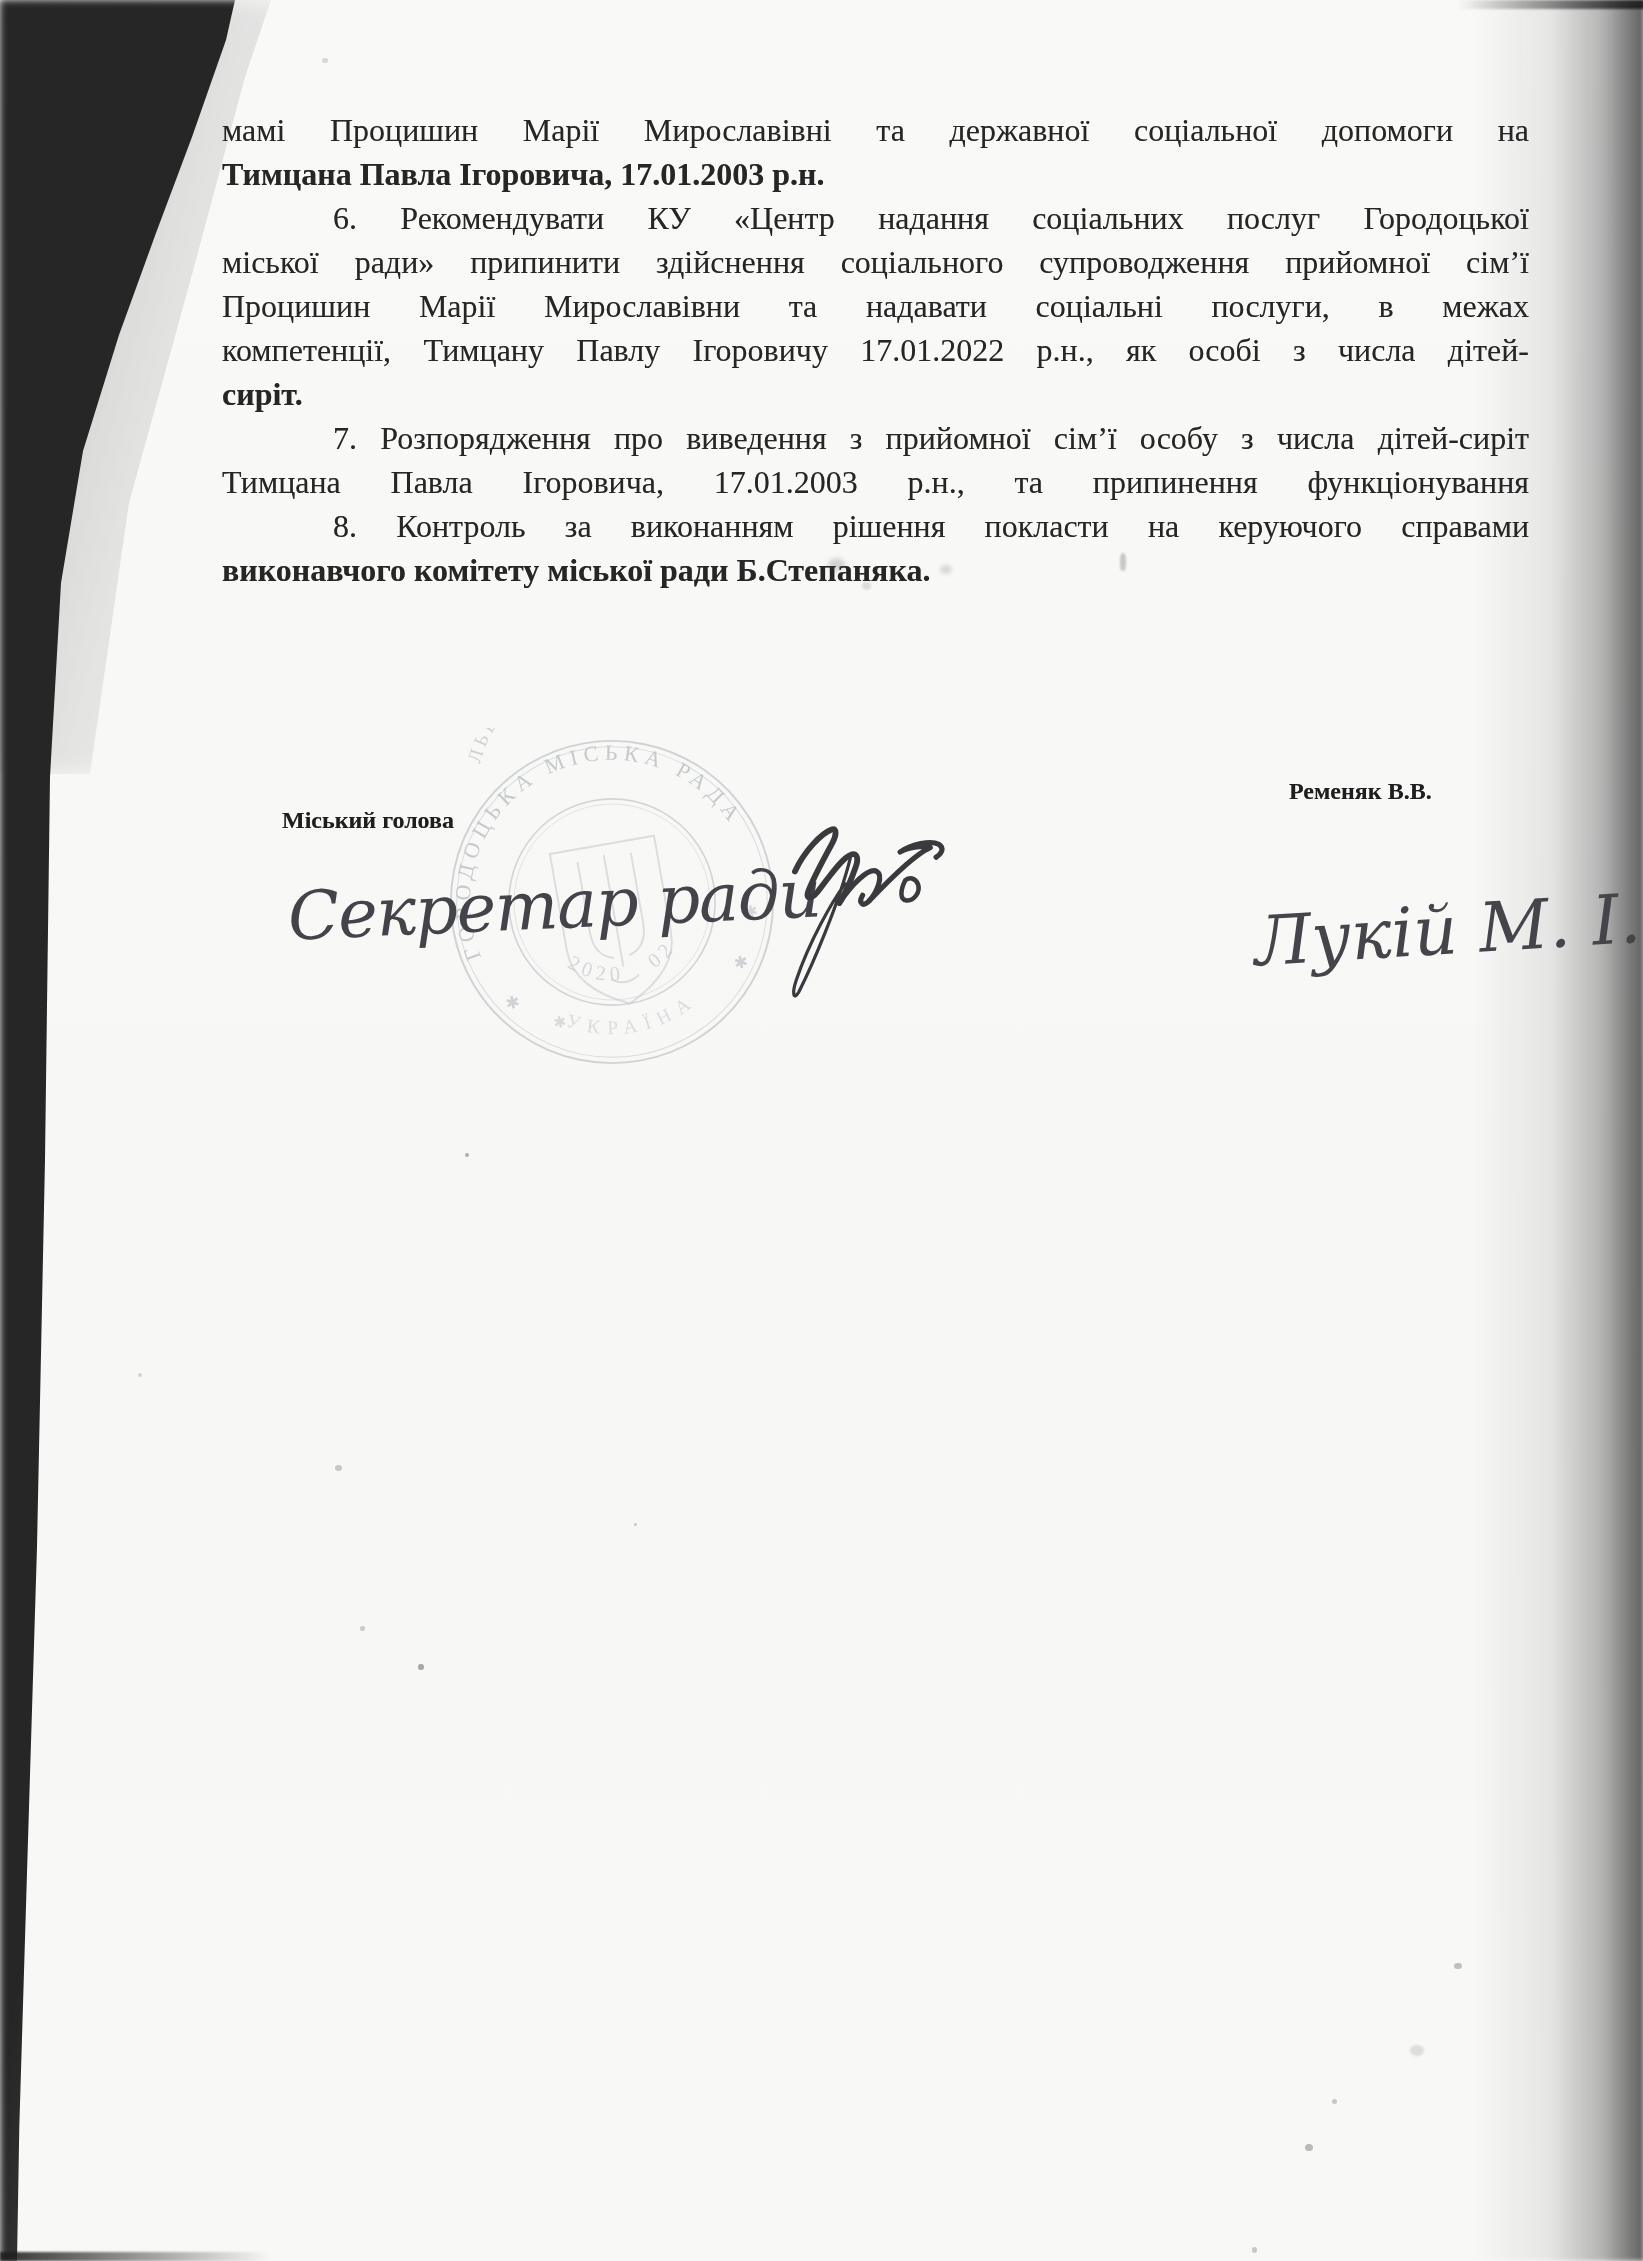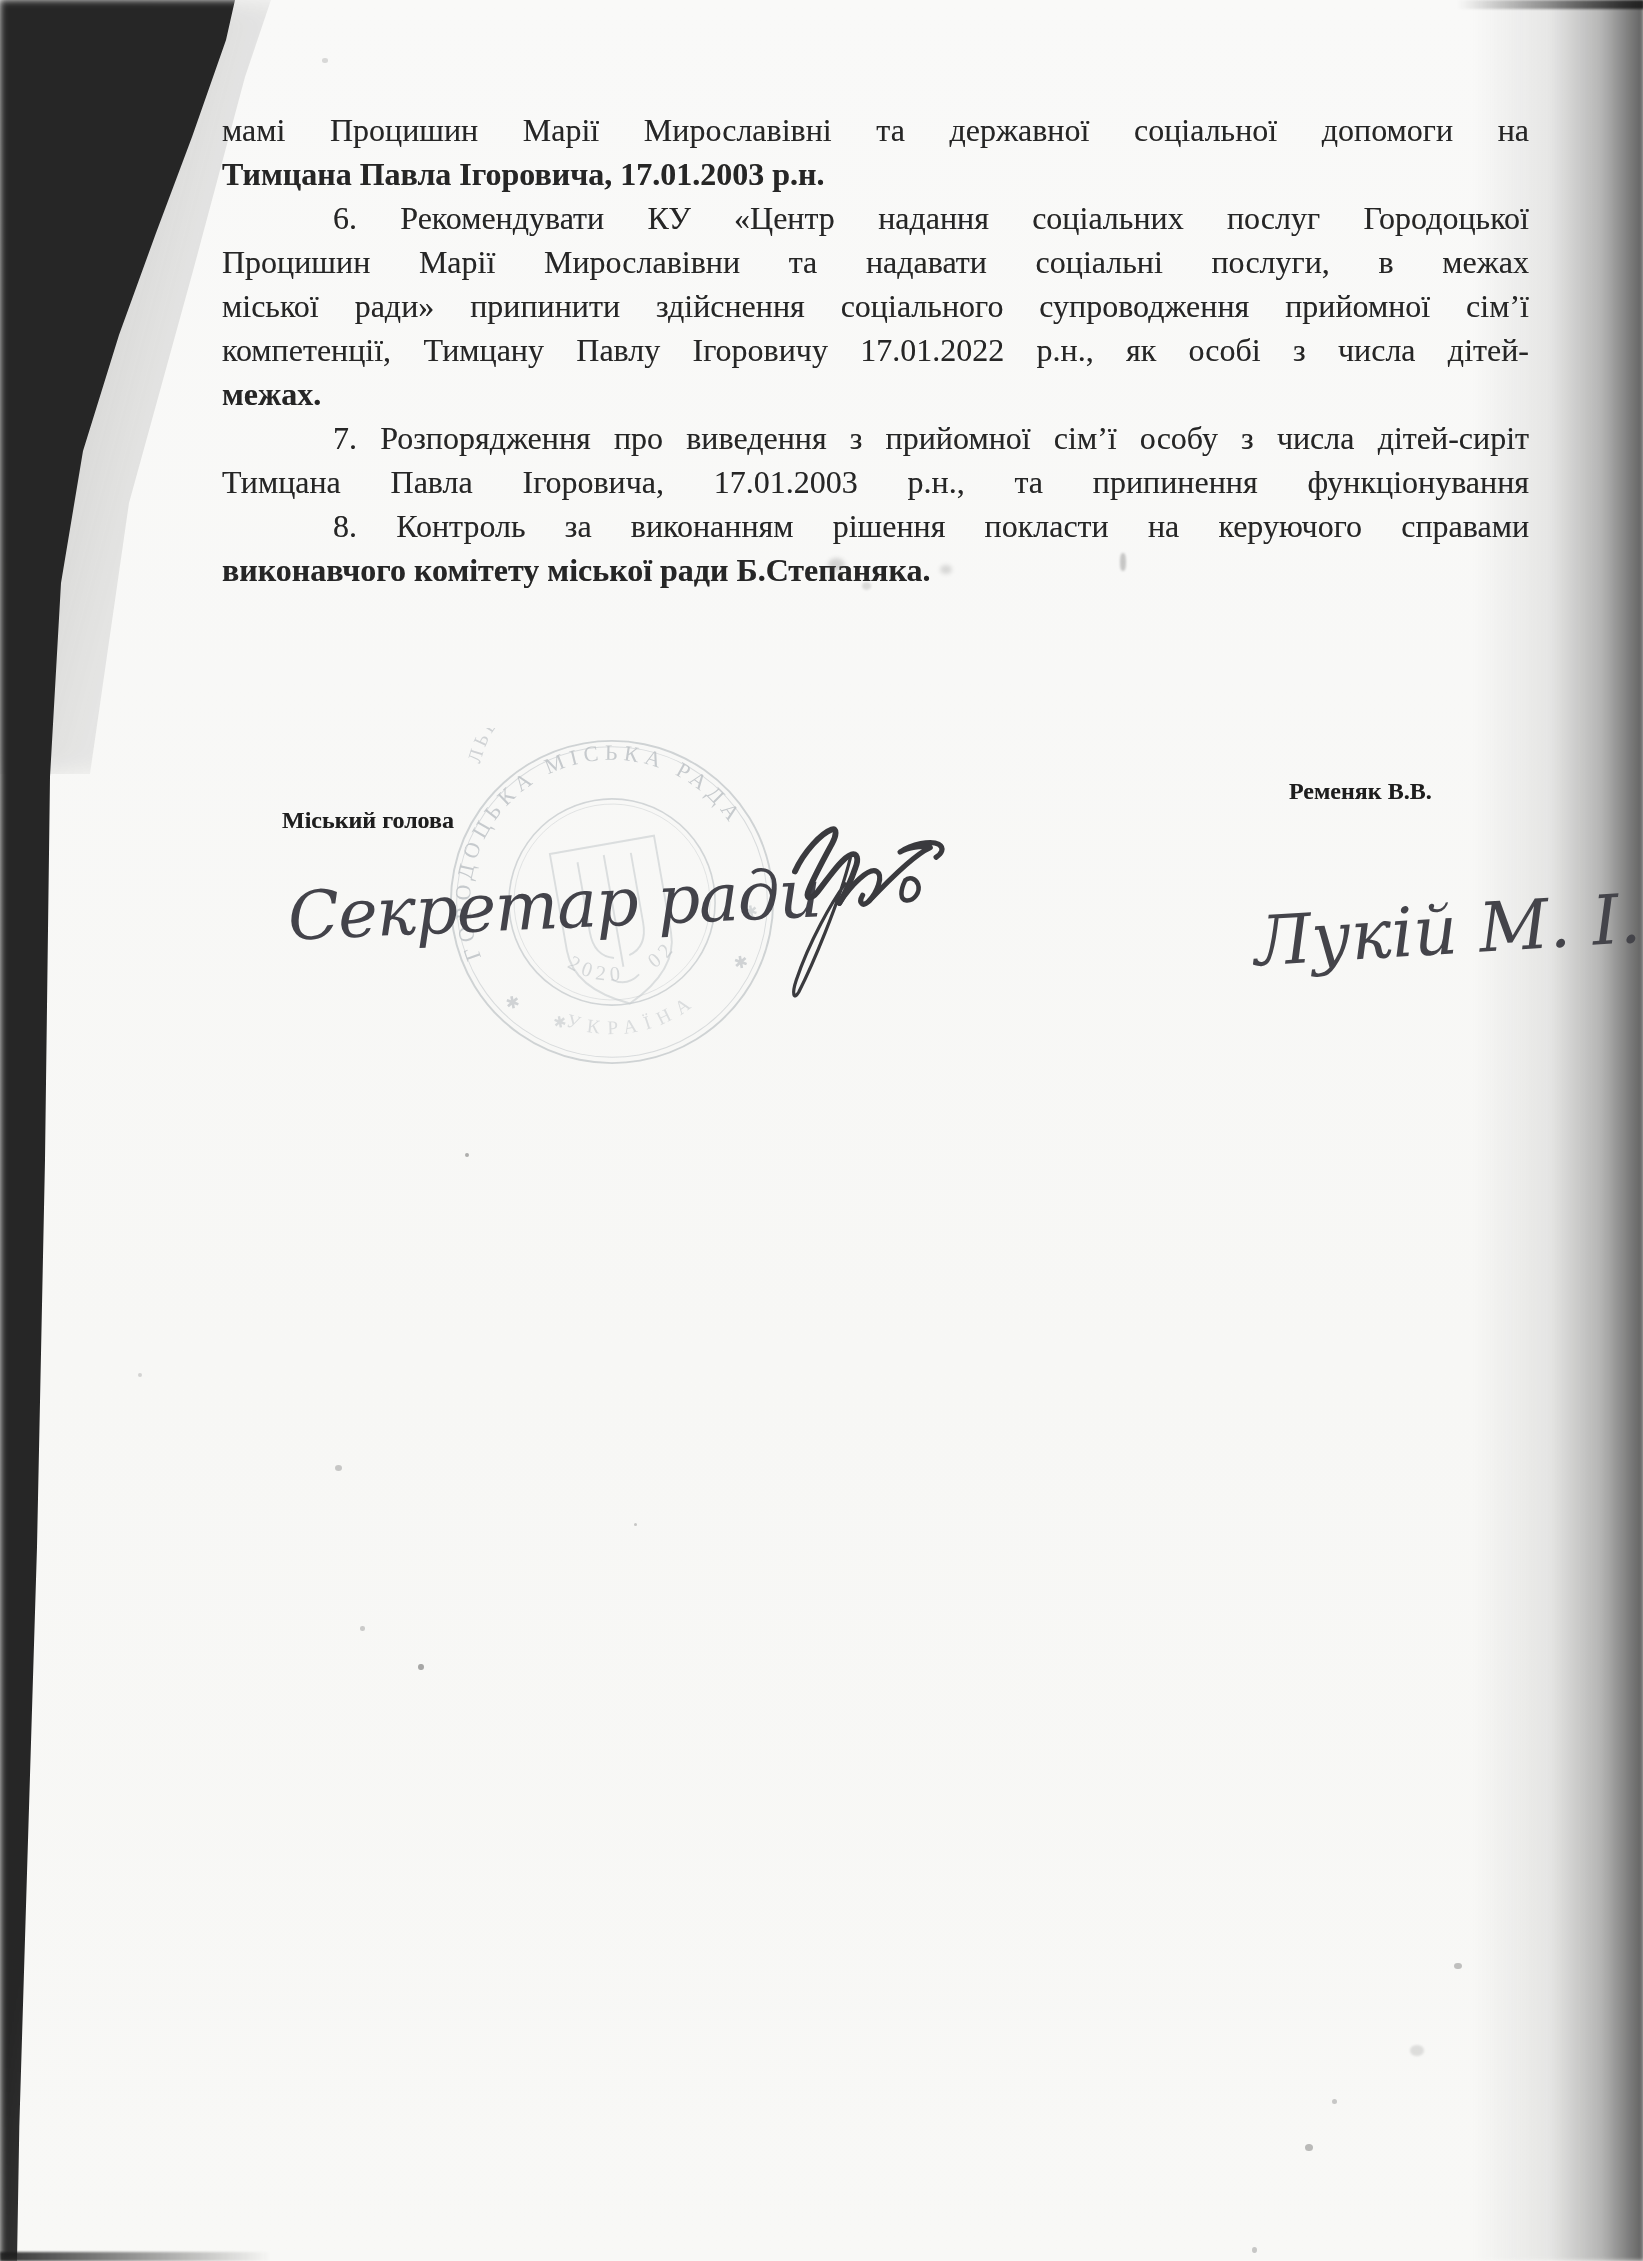--- a/index.html
+++ b/index.html
@@ -73,24 +73,24 @@
   <div class="edge-left-halo"></div>
   <div class="edge-left"></div>
   <div class="edge-right"></div>
   <div class="edge-top-right"></div>
   <div class="edge-bottom-left"></div>
 
   <div class="textblock">
     <div class="line just">мамі Процишин Марії Мирославівні та державної соціальної допомоги на</div>
     <div class="line plain">Тимцана Павла Ігоровича, 17.01.2003 р.н.</div>
     <div class="line just indent">6. Рекомендувати КУ «Центр надання соціальних послуг Городоцької</div>
+    <div class="line just">міської ради» припинити здійснення соціального супроводження прийомної сім’ї</div>
     <div class="line just">Процишин Марії Мирославівни та надавати соціальні послуги, в межах</div>
-    <div class="line just">міської ради» припинити здійснення соціального супроводження прийомної сім’ї</div>
     <div class="line just">компетенції, Тимцану Павлу Ігоровичу 17.01.2022 р.н., як особі з числа дітей-</div>
-    <div class="line plain">межах.</div>
+    <div class="line plain">сиріт.</div>
     <div class="line just indent">7. Розпорядження про виведення з прийомної сім’ї особу з числа дітей-сиріт</div>
     <div class="line just">Тимцана Павла Ігоровича, 17.01.2003 р.н., та припинення функціонування</div>
     <div class="line just indent">8. Контроль за виконанням рішення покласти на керуючого справами</div>
     <div class="line plain">виконавчого комітету міської ради Б.Степаняка.</div>
   </div>
 
   <div class="speck" style="left:828px;top:558px;width:17px;height:13px;opacity:.22;filter:blur(1.9px);"></div>
   <div class="speck" style="left:862px;top:582px;width:9px;height:7.7px;opacity:.18;filter:blur(1.3px);"></div>
   <div class="speck" style="left:940px;top:565px;width:11.6px;height:9px;opacity:.2;filter:blur(1.9px);"></div>
   <div class="speck" style="left:1120px;top:553px;width:6.4px;height:18px;opacity:.3;filter:blur(1.3px);border-radius:40%;"></div>

